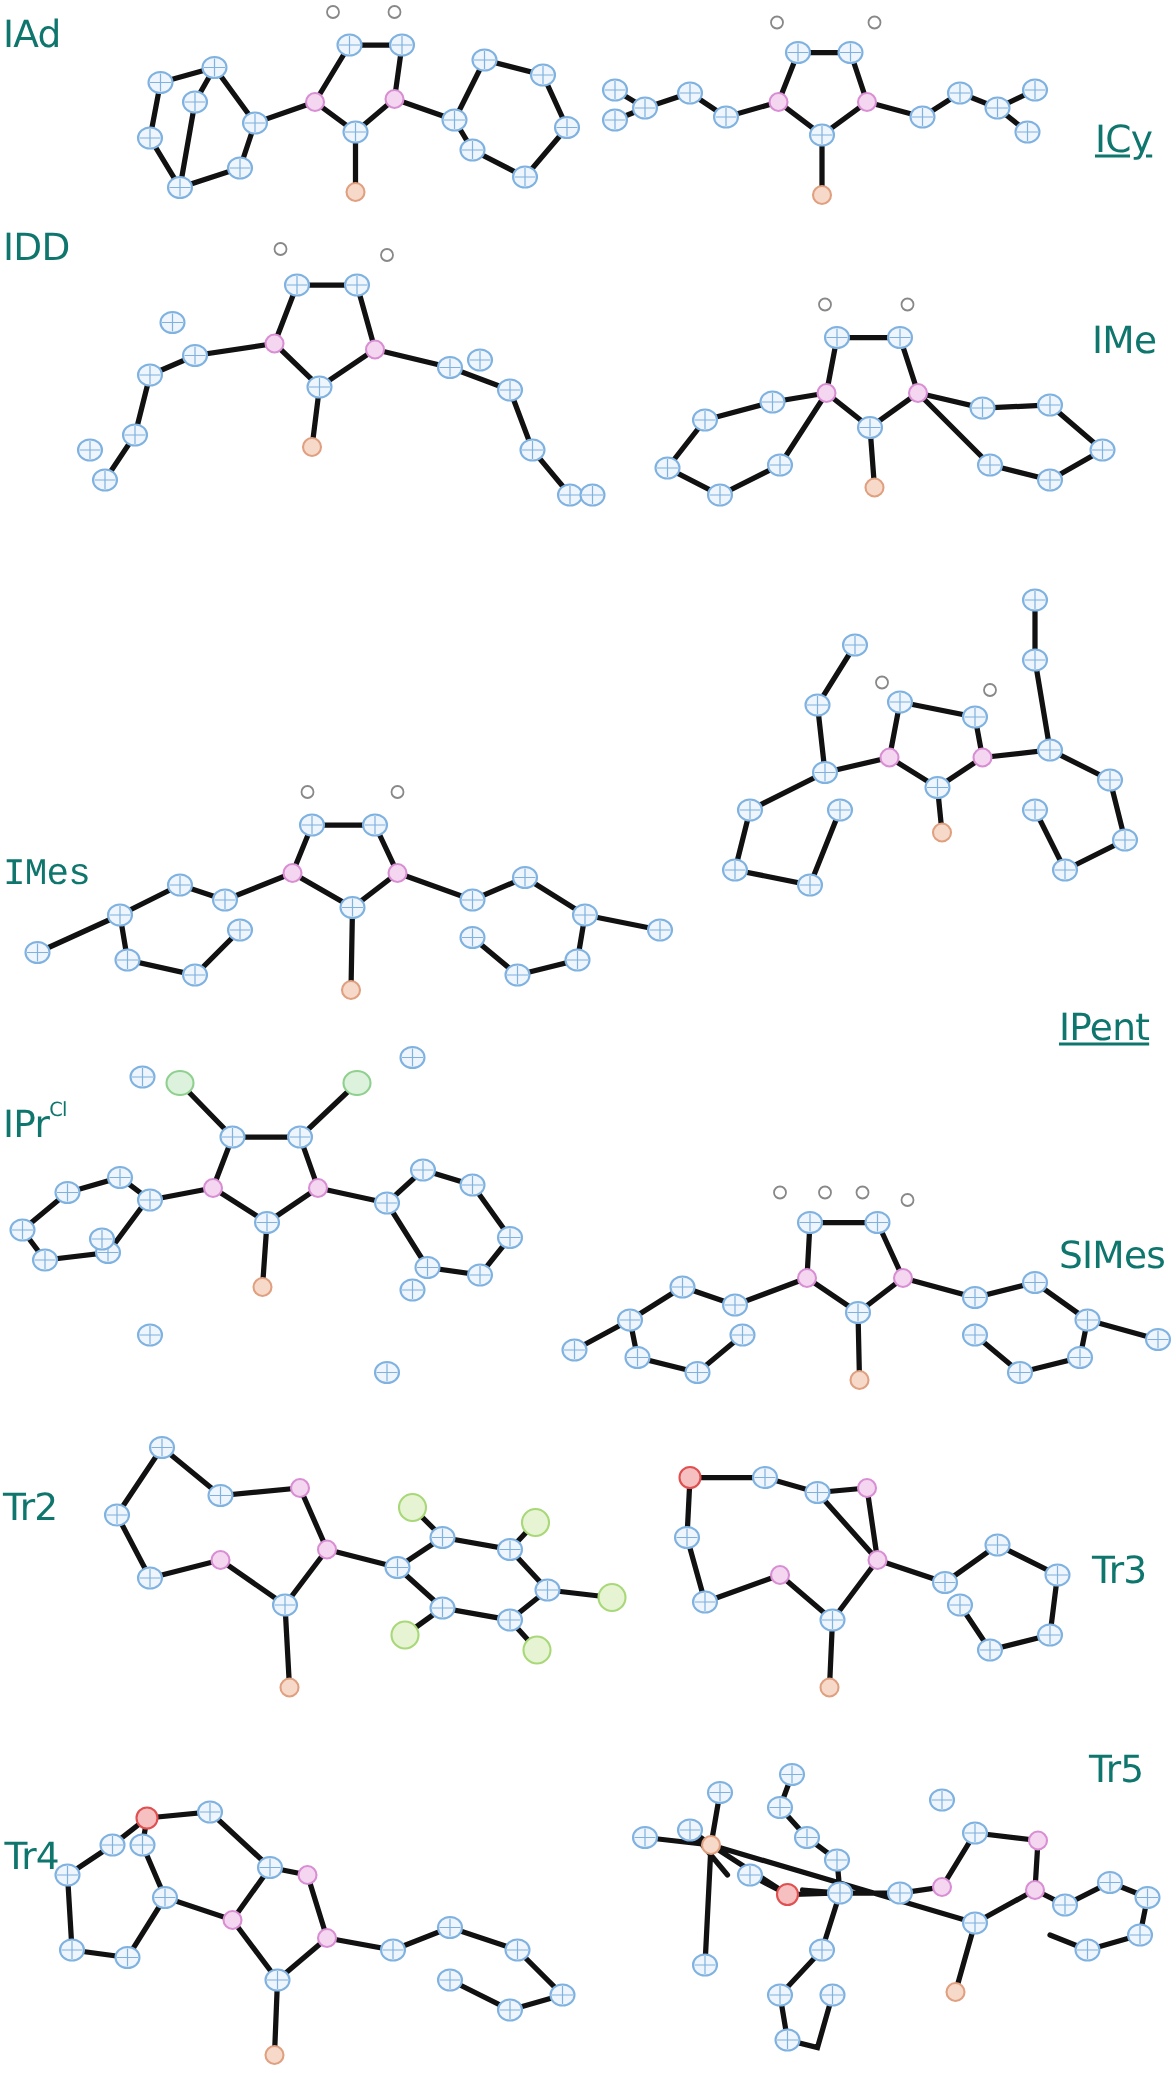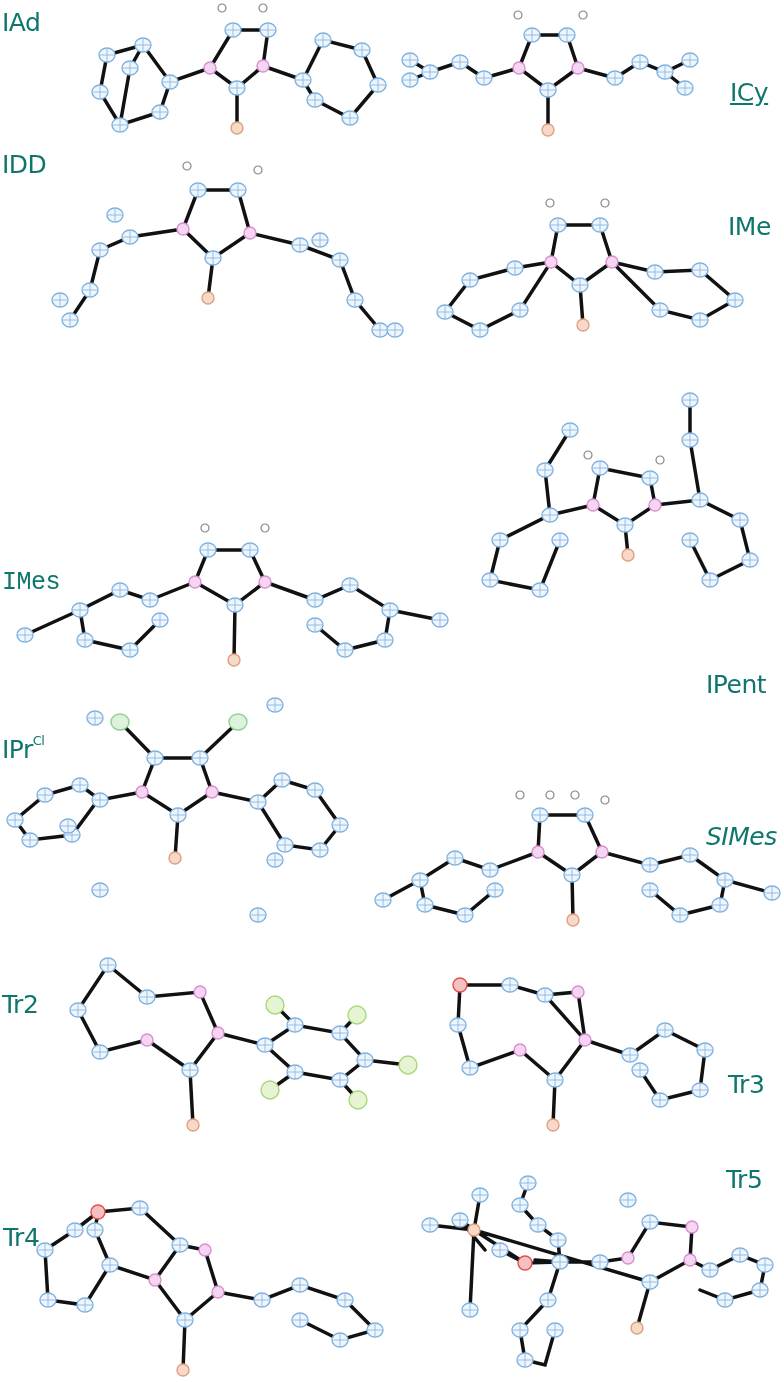--- a/index.html
+++ b/index.html
@@ -332,19 +332,19 @@
       <use href="#C" x="725" y="1300"></use>
       <use href="#C" x="628" y="1200"></use>
   </g>
 </svg>
 
 <div class="label" style="left:2px; top:8px;">IAd</div>
 <div class="label" style="left:730px; top:78px;text-decoration:underline;">ICy</div>
 <div class="label" style="left:2px; top:150px;">IDD</div>
 <div class="label" style="left:728px; top:212px;">IMe</div>
 <div class="label" style="left:2px; top:568px;font-family:Liberation Mono, monospace;">IMes</div>
-<div class="label" style="left:706px; top:670px;">IPent</div>
+<div class="label" style="left:706px; top:670px;text-decoration:underline;">IPent</div>
 <div class="label" style="left:2px; top:735px;"><span>IPr</span><sup>Cl</sup></div>
-<div class="label" style="left:706px; top:822px;font-style:italic;">SIMes</div>
+<div class="label" style="left:706px; top:822px;">SIMes</div>
 <div class="label" style="left:2px; top:990px;">Tr2</div>
-<div class="label" style="left:728px; top:1032px;margin-top:38px;">Tr3</div>
+<div class="label" style="left:728px; top:1032px;">Tr3</div>
 <div class="label" style="left:3px; top:1223px;text-align:right;">Tr4</div>
 <div class="label" style="left:726px; top:1165px;text-align:center;">Tr5</div>
 
 </body></html>

